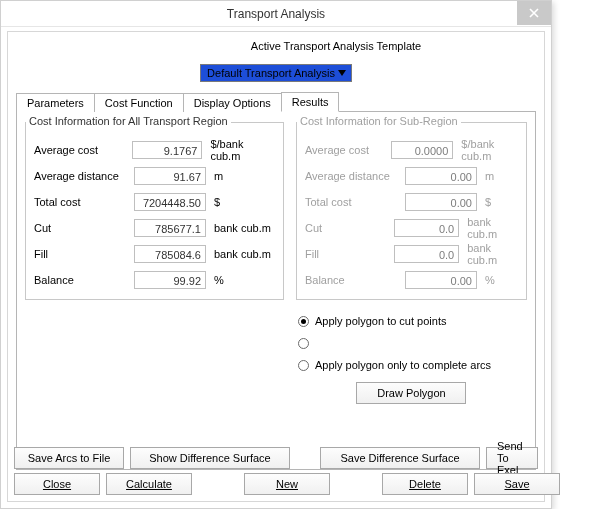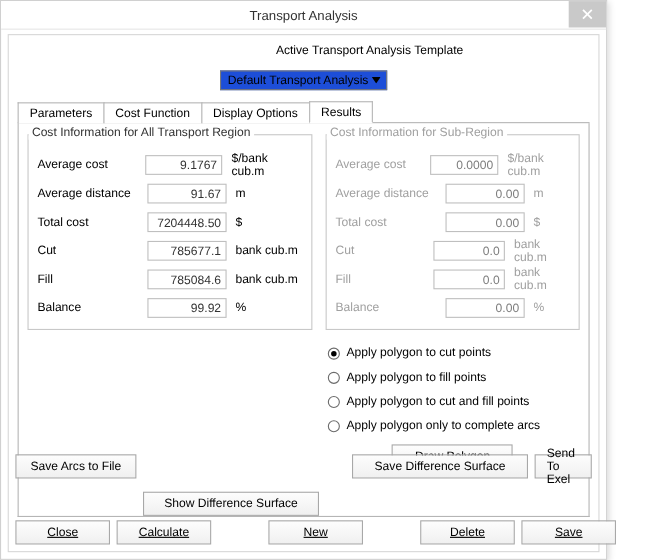--- a/index.html
+++ b/index.html
@@ -152,21 +152,21 @@
     display: inline-flex; align-items: center; justify-content: center;
     padding: 0 10px;
     cursor: pointer;
   }
   .draw-row { text-align: center; margin-top: 6px; }
   .draw-row .btn { width: 110px; }
   .button-rows { position: absolute; left: 6px; right: 6px; bottom: 6px; }
   .brow { display: flex; gap: 6px; margin-top: 4px; border-radius: 10px; }
   .brow .btn { flex: 1; }
   .brow.top .btn:nth-child(1){flex:0 0 110px;}
-  .brow.top .btn:nth-child(2){flex:0 0 160px;margin-top:34px;}
+  .brow.top .btn:nth-child(2){flex:0 0 160px;}
   .brow.top .spacer{flex:0 0 18px;}
   .brow.top .btn:nth-child(4){flex:0 0 160px;}
   .brow.top .btn:nth-child(5){flex:1;}
   .brow.bot .btn { flex:0 0 86px; }
   .brow.bot .spacer { flex:0 0 40px; }
   .u { text-decoration: underline; }
 </style>
 </head>
 <body>
 
@@ -275,25 +275,20 @@
 
           <div class="radios">
             <div class="rrow">
               <span class="rdot">
                   <span class="inner"></span>
                 </span>
               <span>Apply polygon to cut points</span>
             </div>
             <div class="rrow">
               <span class="rdot"></span>
-              <span>Apply polygon to fill points</span>
-            </div>
-            <div class="rrow">
-              <span class="rdot"></span>
-              <span>Apply polygon to cut and fill points</span>
             </div>
             <div class="rrow">
               <span class="rdot"></span>
               <span>Apply polygon only to complete arcs</span>
             </div>
           </div>
 
           <div class="draw-row">
             <span class="btn">Draw Polygon</span>
           </div>

